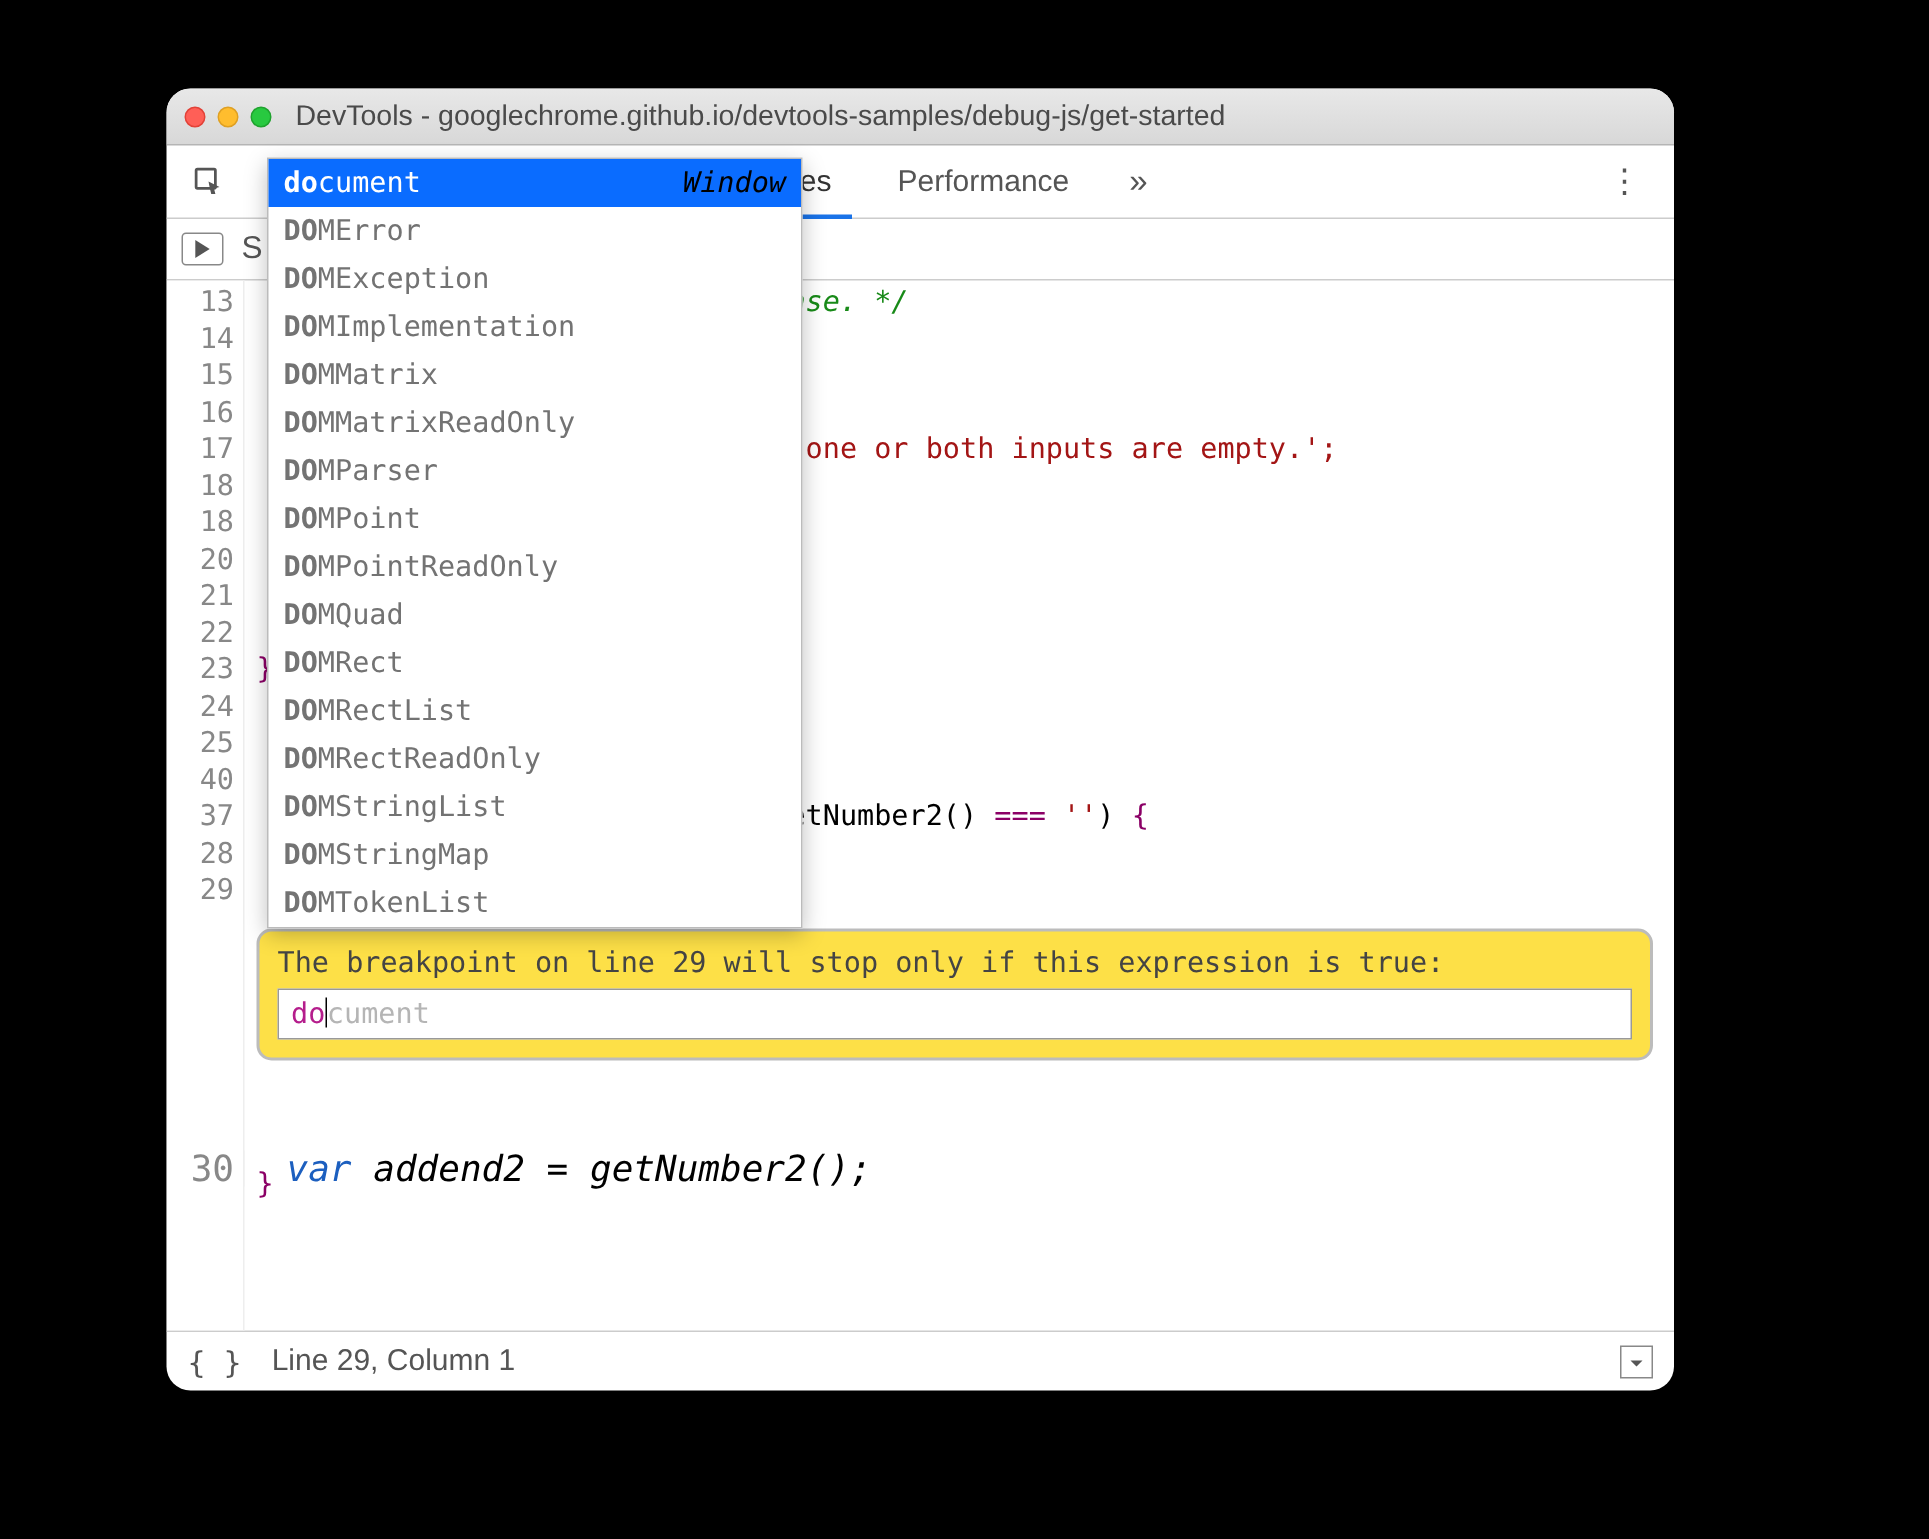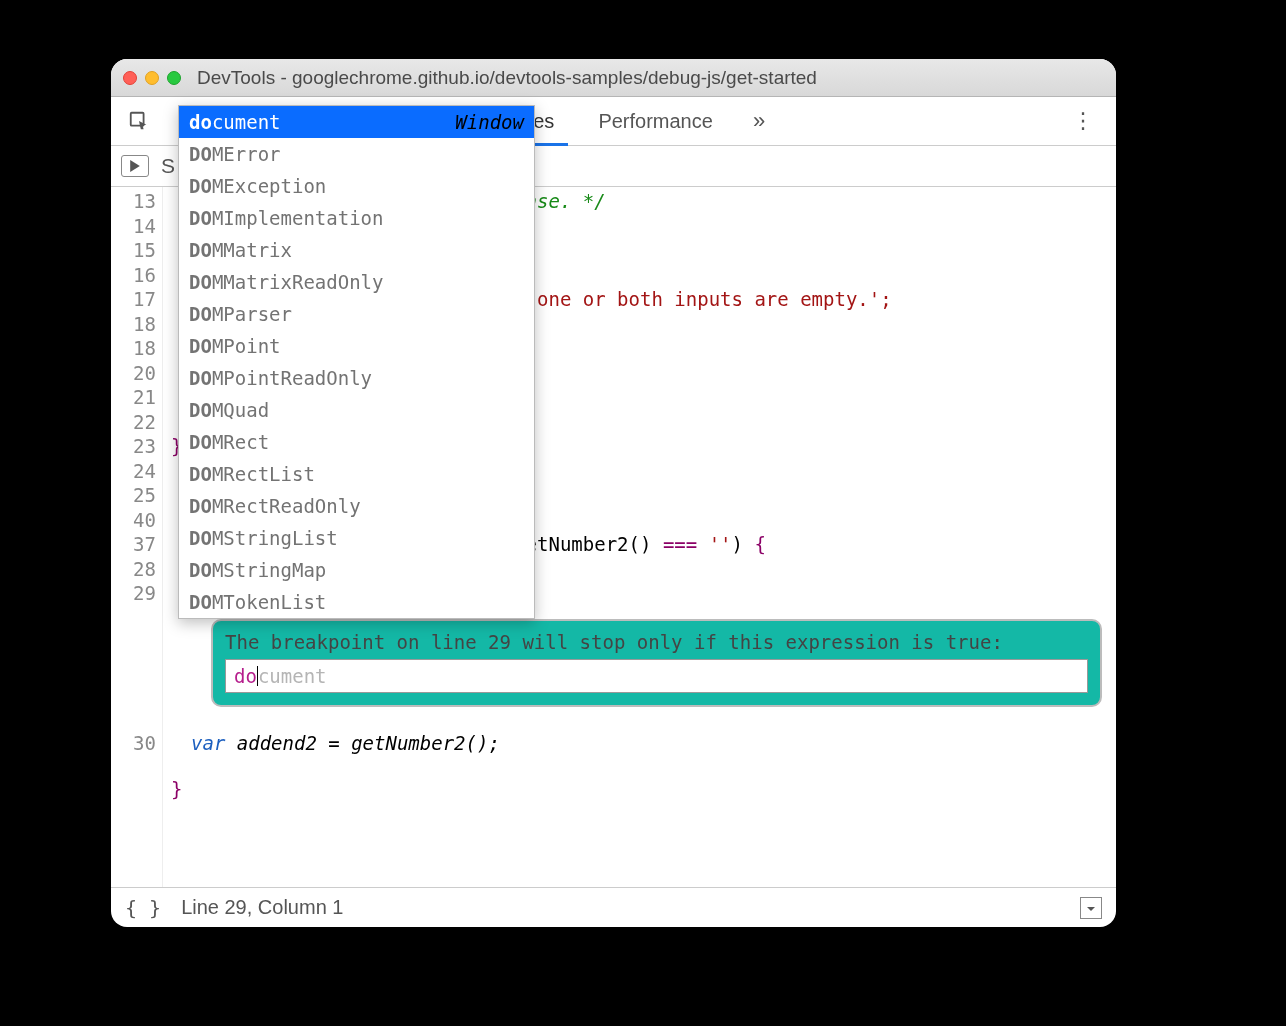--- a/index.html
+++ b/index.html
@@ -92,49 +92,48 @@
   .c-comment { color: #188a18; font-style: italic; }
   .c-str { color: #a31515; }
   .c-op { color: #8b0066; }
   .c-kw { color: #1c5fbf; }
   .c-brace { color: #8b0066; }
 
   .breakpoint-box {
     position: absolute;
     left: 60px; right: 14px;
     top: 432px;
-    background: #14b8a6;
+    background: #fde047;
     border: 2px solid #bcbcbc;
     border-radius: 10px;
     padding: 10px 12px 12px;
     font-family: Menlo, Consolas, monospace;
     font-size: 19px;
     color: #444;
-    margin-left: 40px;
   }
   .bp-input {
     width: 100%;
     margin-top: 6px;
     border: 1px solid #999;
     background: #fff;
     padding: 5px 8px;
     font-family: inherit;
     font-size: 19px;
   }
   .bp-typed { color: #b51d8c; }
   .bp-ghost { color: #b5b5b5; }
   .cursor { display:inline-block; width:1px; height:20px; background:#000; vertical-align:-3px; }
 
   .line30-row {
     position: absolute;
     left: 0; right: 0;
-    top: 544px;
+    top: 580px;
     display:flex;
     font-family: Menlo, Consolas, monospace;
-    font-size: 19px;
+    font-size: 24px;
     line-height: 24px;
   }
   .line30-row .g { width:52px; text-align:right; padding-right:6px; color:#888; border-right:1px solid #eee; }
   .line30-row .c { padding-left: 28px; font-style: italic; }
 
   .statusbar {
     height: 40px;
     border-top: 1px solid #ccc;
     display:flex;
     align-items:center;

